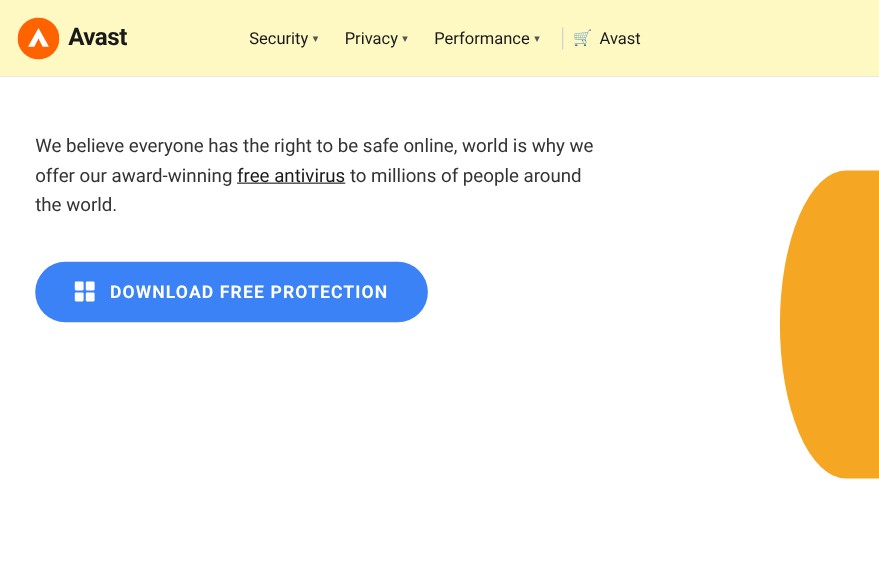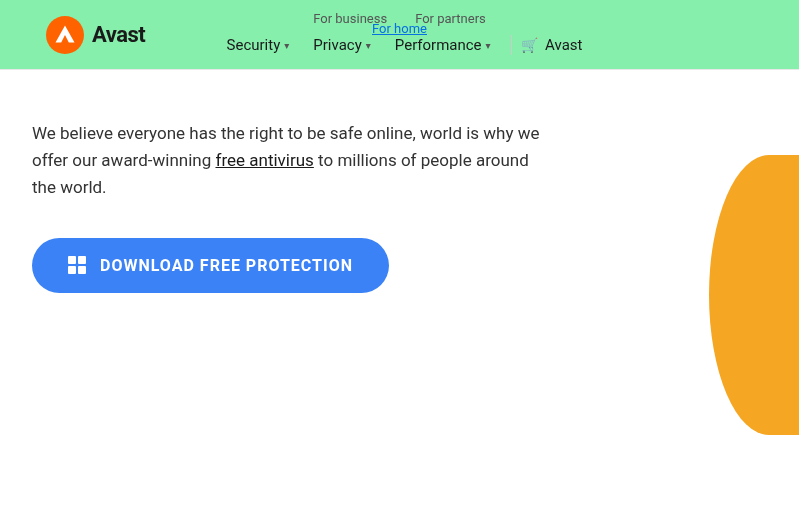--- a/index.html
+++ b/index.html
@@ -15,26 +15,26 @@
       height: 520px;
       overflow: hidden;
       position: relative;
     }
 
     
     .top-nav {
       display: flex;
       align-items: center;
       justify-content: space-between;
-      padding: 0 46px;
+      padding: 0 16px;
       height: 70px;
       border-bottom: 1px solid #e8e8e8;
       position: relative;
       z-index: 10;
-      background: #86efac;
+      background: #fef9c3;
     }
 
     .logo-area {
       display: flex;
       align-items: center;
       gap: 8px;
     }
 
     .logo-icon {
       width: 38px;
@@ -179,25 +179,20 @@
   <div class="logo-area">
     <svg class="logo-icon" viewBox="0 0 40 40" xmlns="http://www.w3.org/2000/svg">
       <circle cx="20" cy="20" r="20" fill="#FF6300"></circle>
       <path d="M10 28 L20 10 L30 28 L24 28 L20 20 L16 28 Z" fill="white"></path>
     </svg>
     <span class="logo-text">Avast</span>
   </div>
 
   <div style="position:absolute;left:50%;transform:translateX(-50%);display:flex;flex-direction:column;align-items:center;">
 
-    <div style="display:flex;gap:28px;margin-bottom:6px;">
-      <a href="#" class="top-links" style="font-size:13px;color:#0770e3;text-decoration:underline;">For home</a>
-      <a href="#" style="font-size:13px;color:#555;text-decoration:none;">For business</a>
-      <a href="#" style="font-size:13px;color:#555;text-decoration:none;">For partners</a>
-    </div>
 
     <div style="display:flex;align-items:center;gap:4px;">
       <a href="#" class="nav-item">
         <span>Security</span>
         <span class="chevron">▾</span>
       </a>
       <a href="#" class="nav-item">
         <span>Privacy</span>
         <span class="chevron">▾</span>
       </a>

